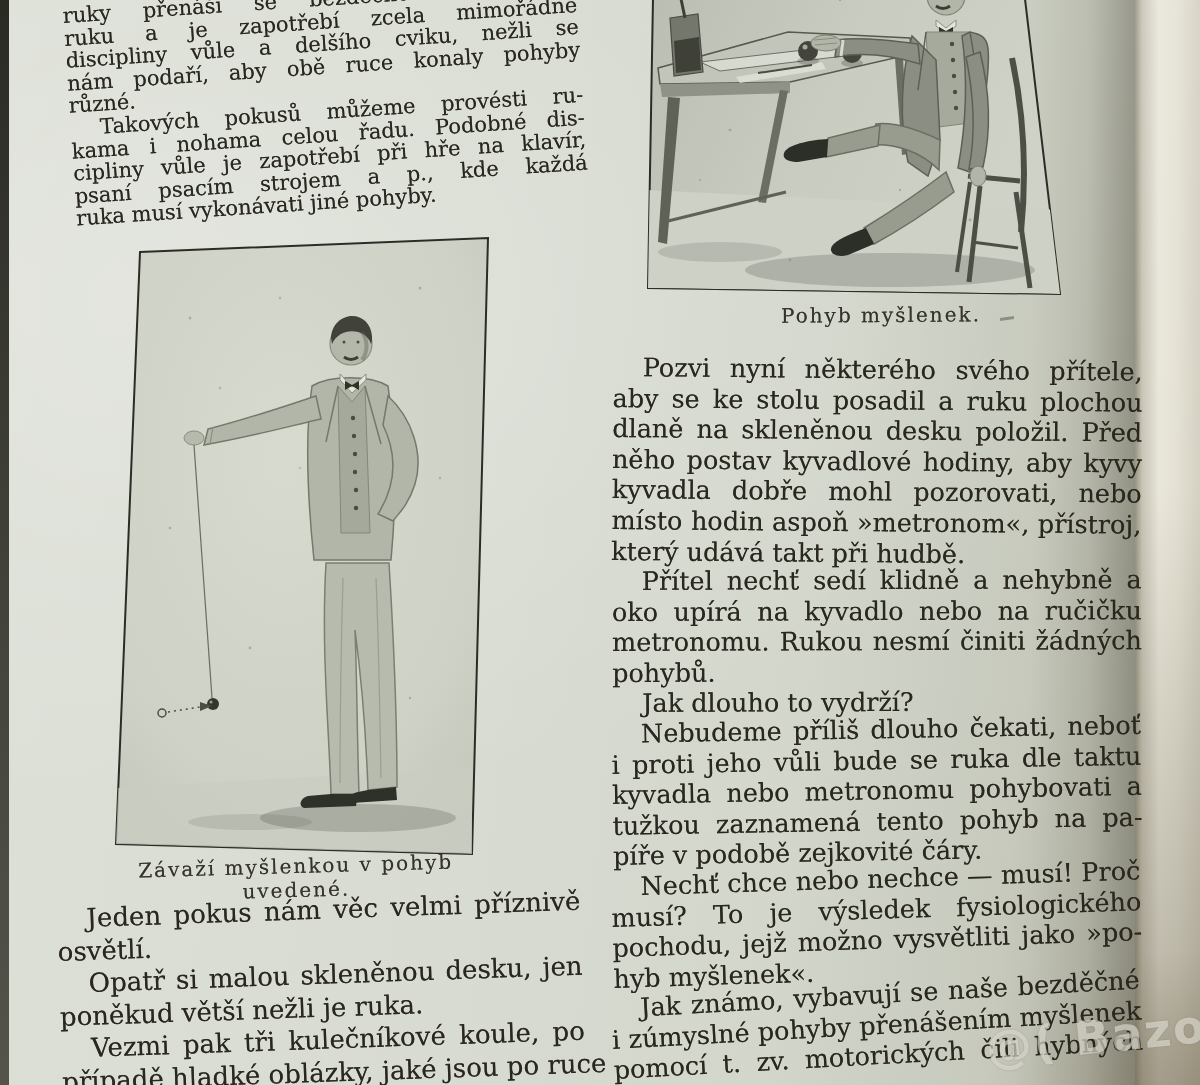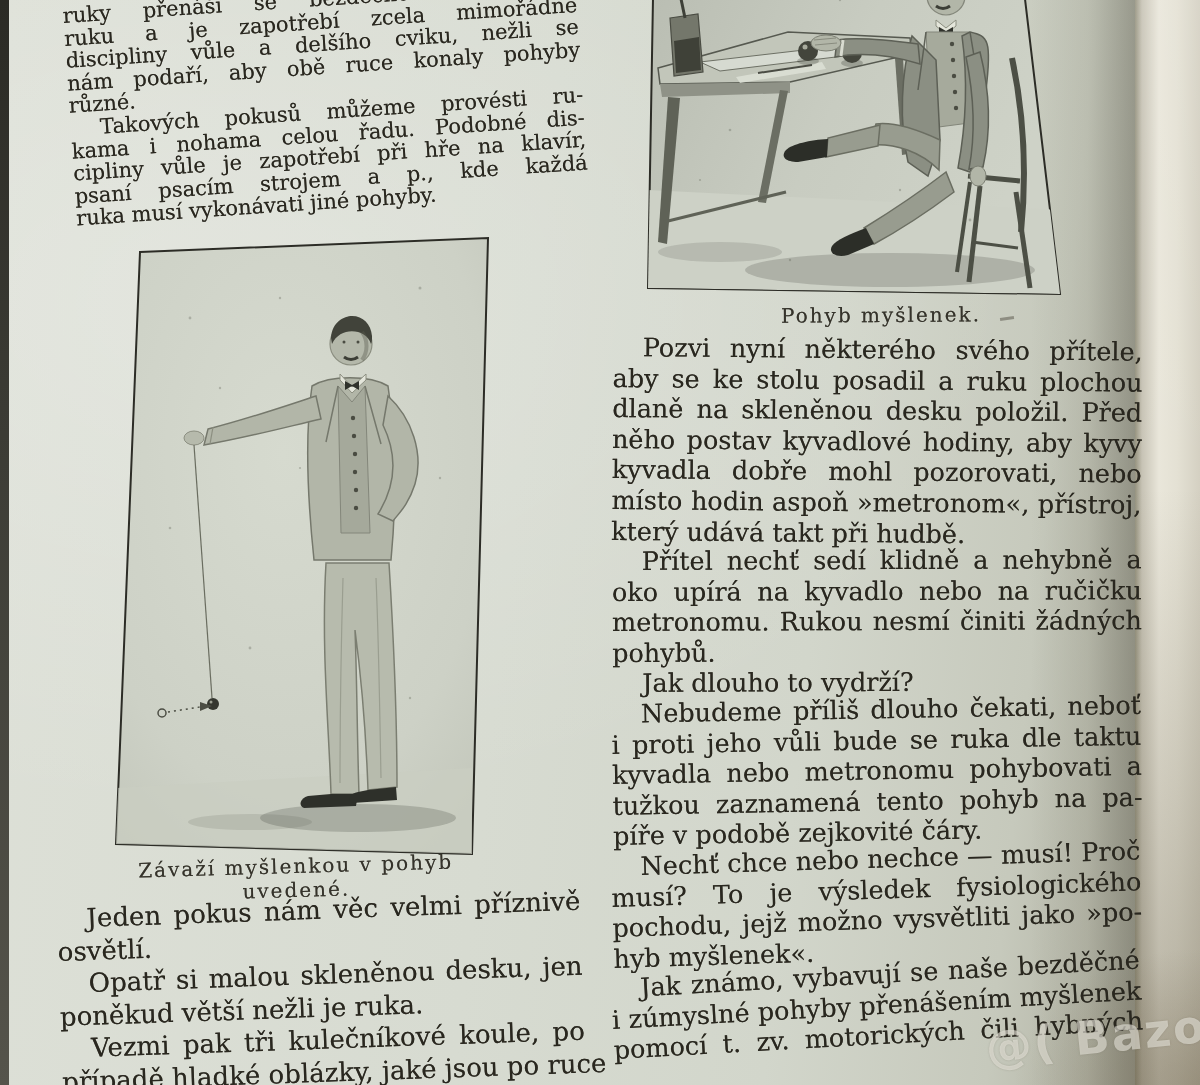--- a/index.html
+++ b/index.html
@@ -43,21 +43,21 @@
   
   .tblock{position:absolute;color:#29271f;text-shadow:0 0 .5px rgba(45,42,32,.65);}
   .ln{text-align:justify;text-align-last:justify;white-space:nowrap;}
   .ln.short{text-align-last:left;}
   .ln.ind{text-indent:30px;}
 
   .lc-top{left:62px;top:5px;width:514px;font-size:21px;line-height:22.6px;
           transform:rotate(-3.8deg);transform-origin:0 0;}
   .lc-bottom{left:56px;top:903px;width:524px;font-size:26px;line-height:32.5px;
           transform:rotate(-2deg);transform-origin:0 0;}
-  .rc{left:612px;top:332px;width:530px;font-size:25.5px;line-height:30.6px;}
+  .rc{left:612px;top:352px;width:530px;font-size:25.5px;line-height:30.6px;}
   .rot-a{transform:rotate(0.5deg);transform-origin:0 50%;}
   .rot-b{transform:rotate(-0.2deg);transform-origin:0 50%;}
   .rot-c{transform:rotate(-1deg);transform-origin:0 50%;}
   .rot-d{transform:rotate(-1.8deg);transform-origin:0 50%;}
   .rot-e{transform:rotate(-3.2deg);transform-origin:0 50%;}
 
   .caption{position:absolute;color:#35332b;letter-spacing:2px;font-size:20px;
            text-align:center;text-shadow:0 0 .4px rgba(45,42,32,.6);}
   .lc-caption{left:118px;top:854px;width:356px;transform:rotate(-1.6deg);}
   .rc-caption{left:756px;top:303px;width:250px;transform:rotate(-0.4deg);}

